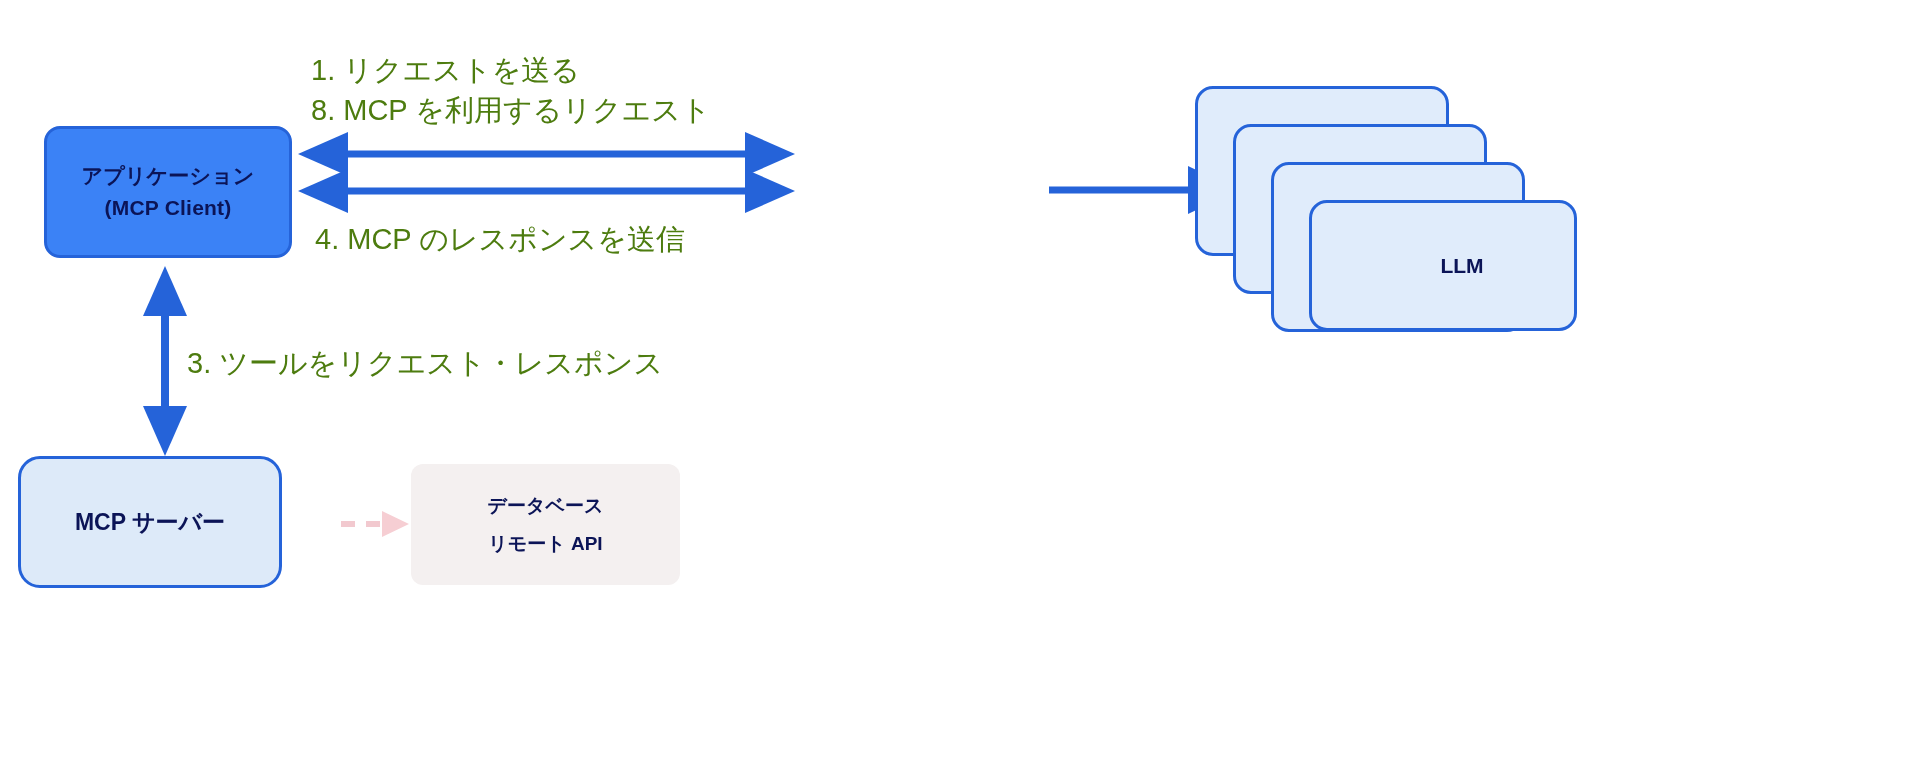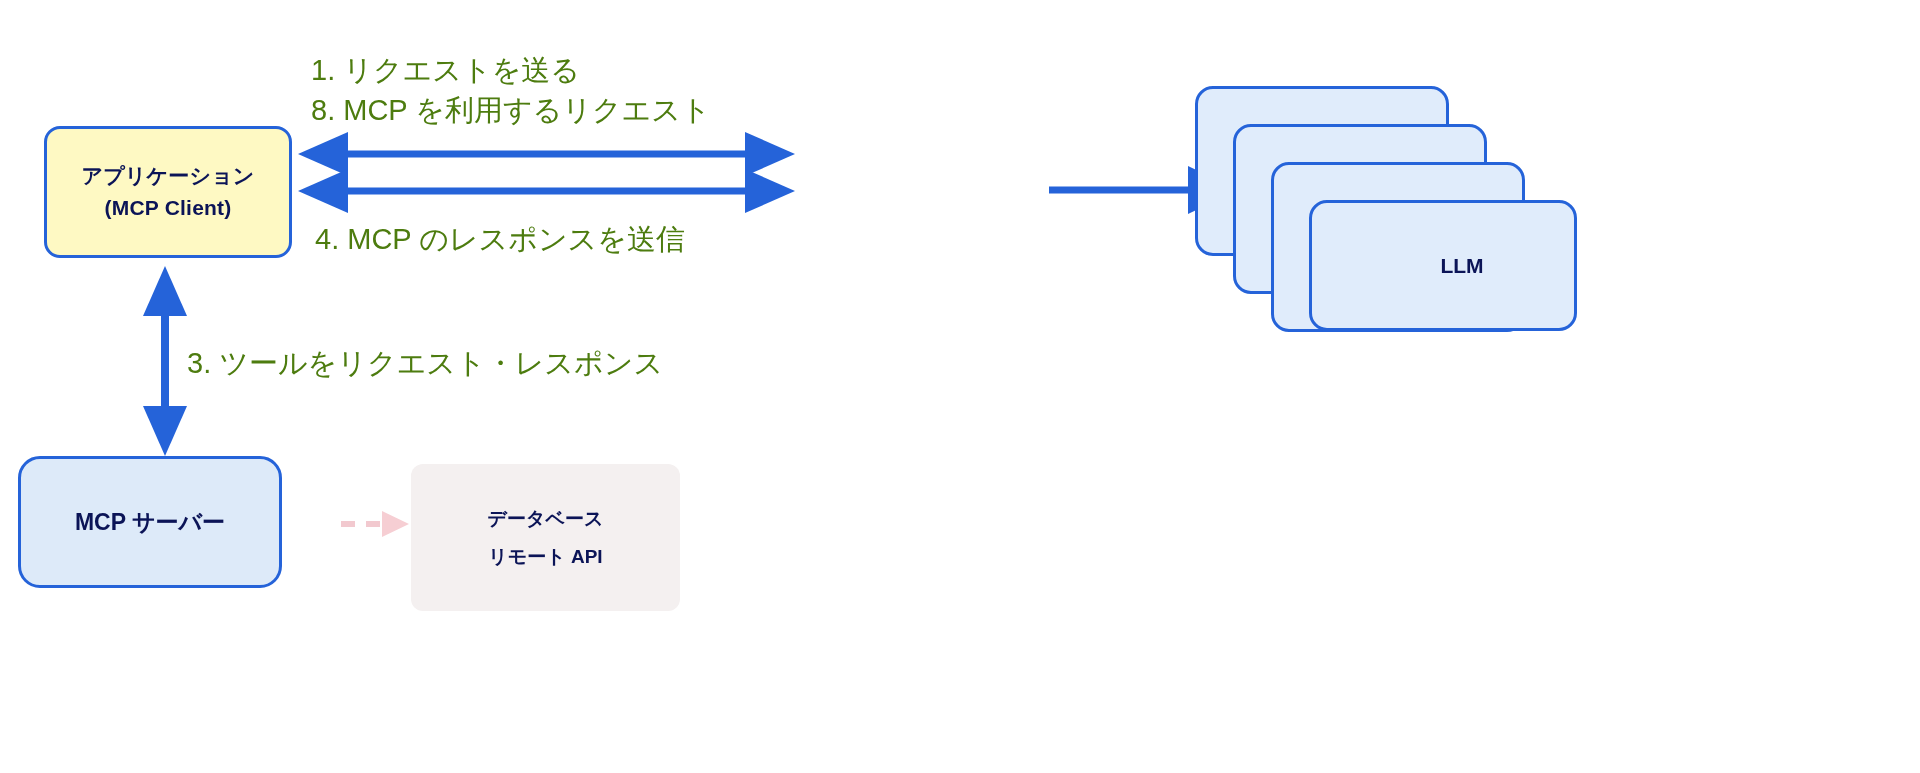--- a/index.html
+++ b/index.html
@@ -33,21 +33,21 @@
   }
   .node .line{
     display:block;
     white-space:nowrap;
   }
 
   
   #node-app{
     left:44px; top:126px;
     width:248px; height:132px;
-    background:#fef9c3;
+    background:#3b82f6;
     border:3px solid #2563d9;
     border-radius:16px;
   }
   #node-app .line{
     color:#0b1457;
     font-weight:700;
     font-size:21px;
     line-height:32px;
     letter-spacing:0.2px;
   }
@@ -78,21 +78,21 @@
   #node-llm-api .line{
     color:#0b1457;
     font-weight:700;
     font-size:21px;
     line-height:28px;
   }
 
   
   #node-datastore{
     left:411px; top:464px;
-    width:269px; height:147px;
+    width:269px; height:121px;
     background:#f4f0f0;
     border:none;
     border-radius:12px;
     gap:16px;
   }
   #node-datastore .line{
     color:#0b1457;
     font-weight:700;
     font-size:19px;
     line-height:22px;

